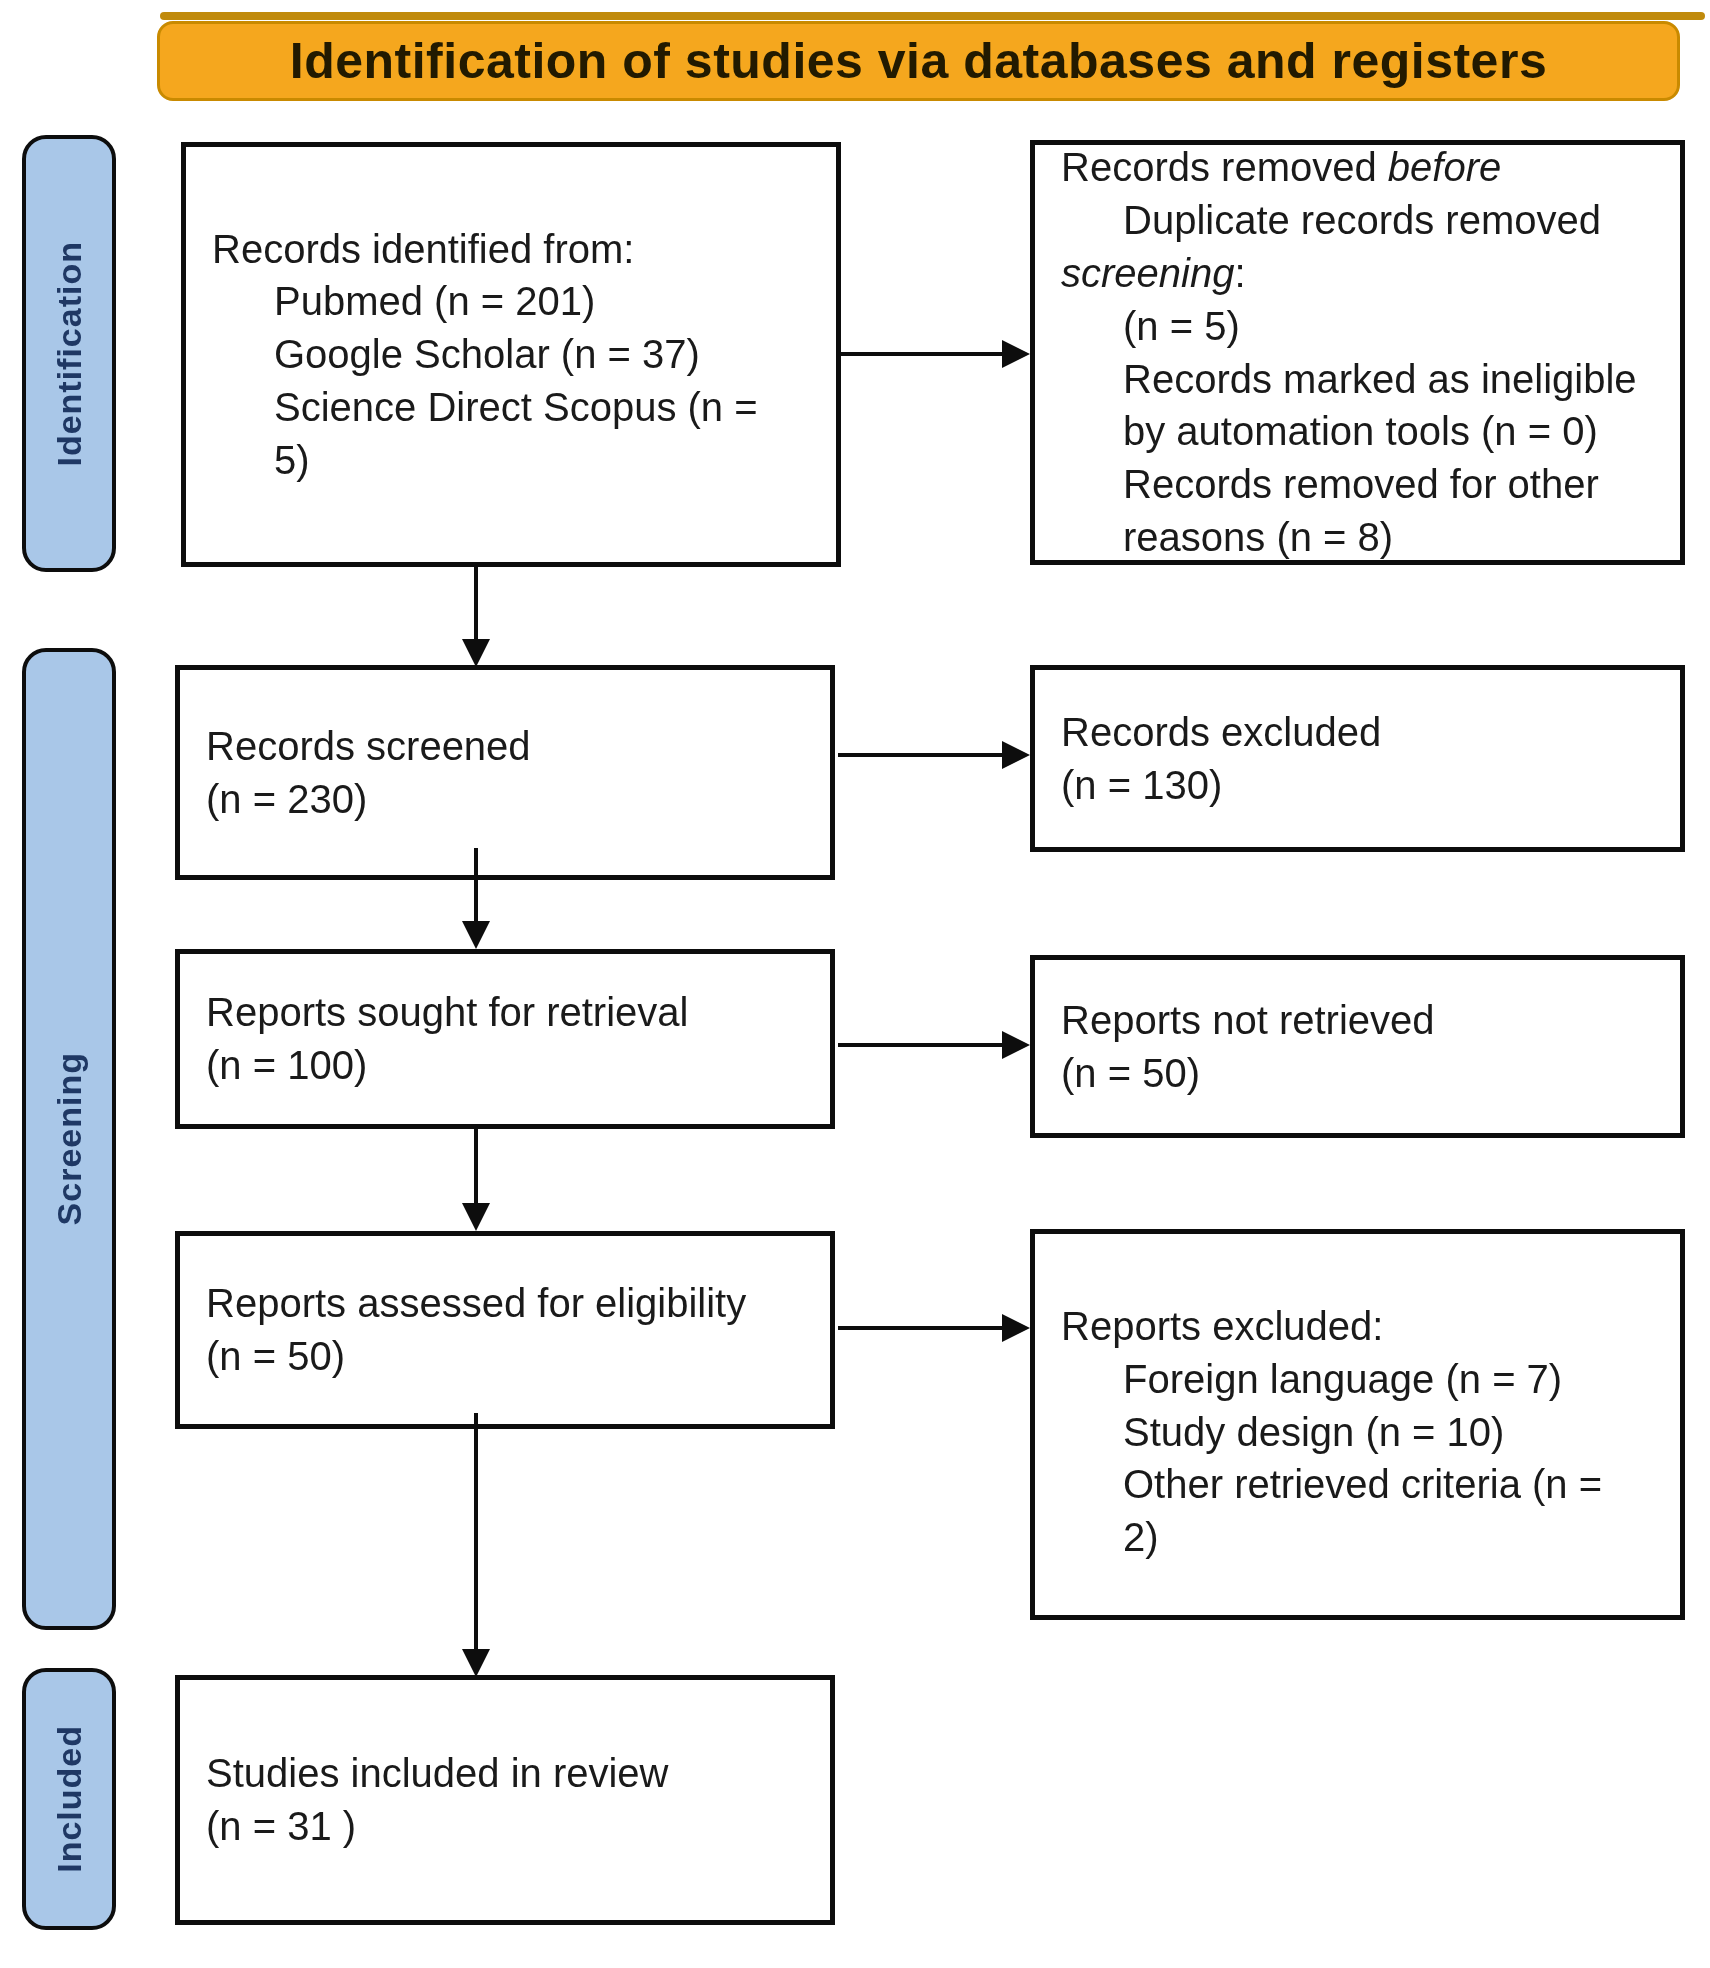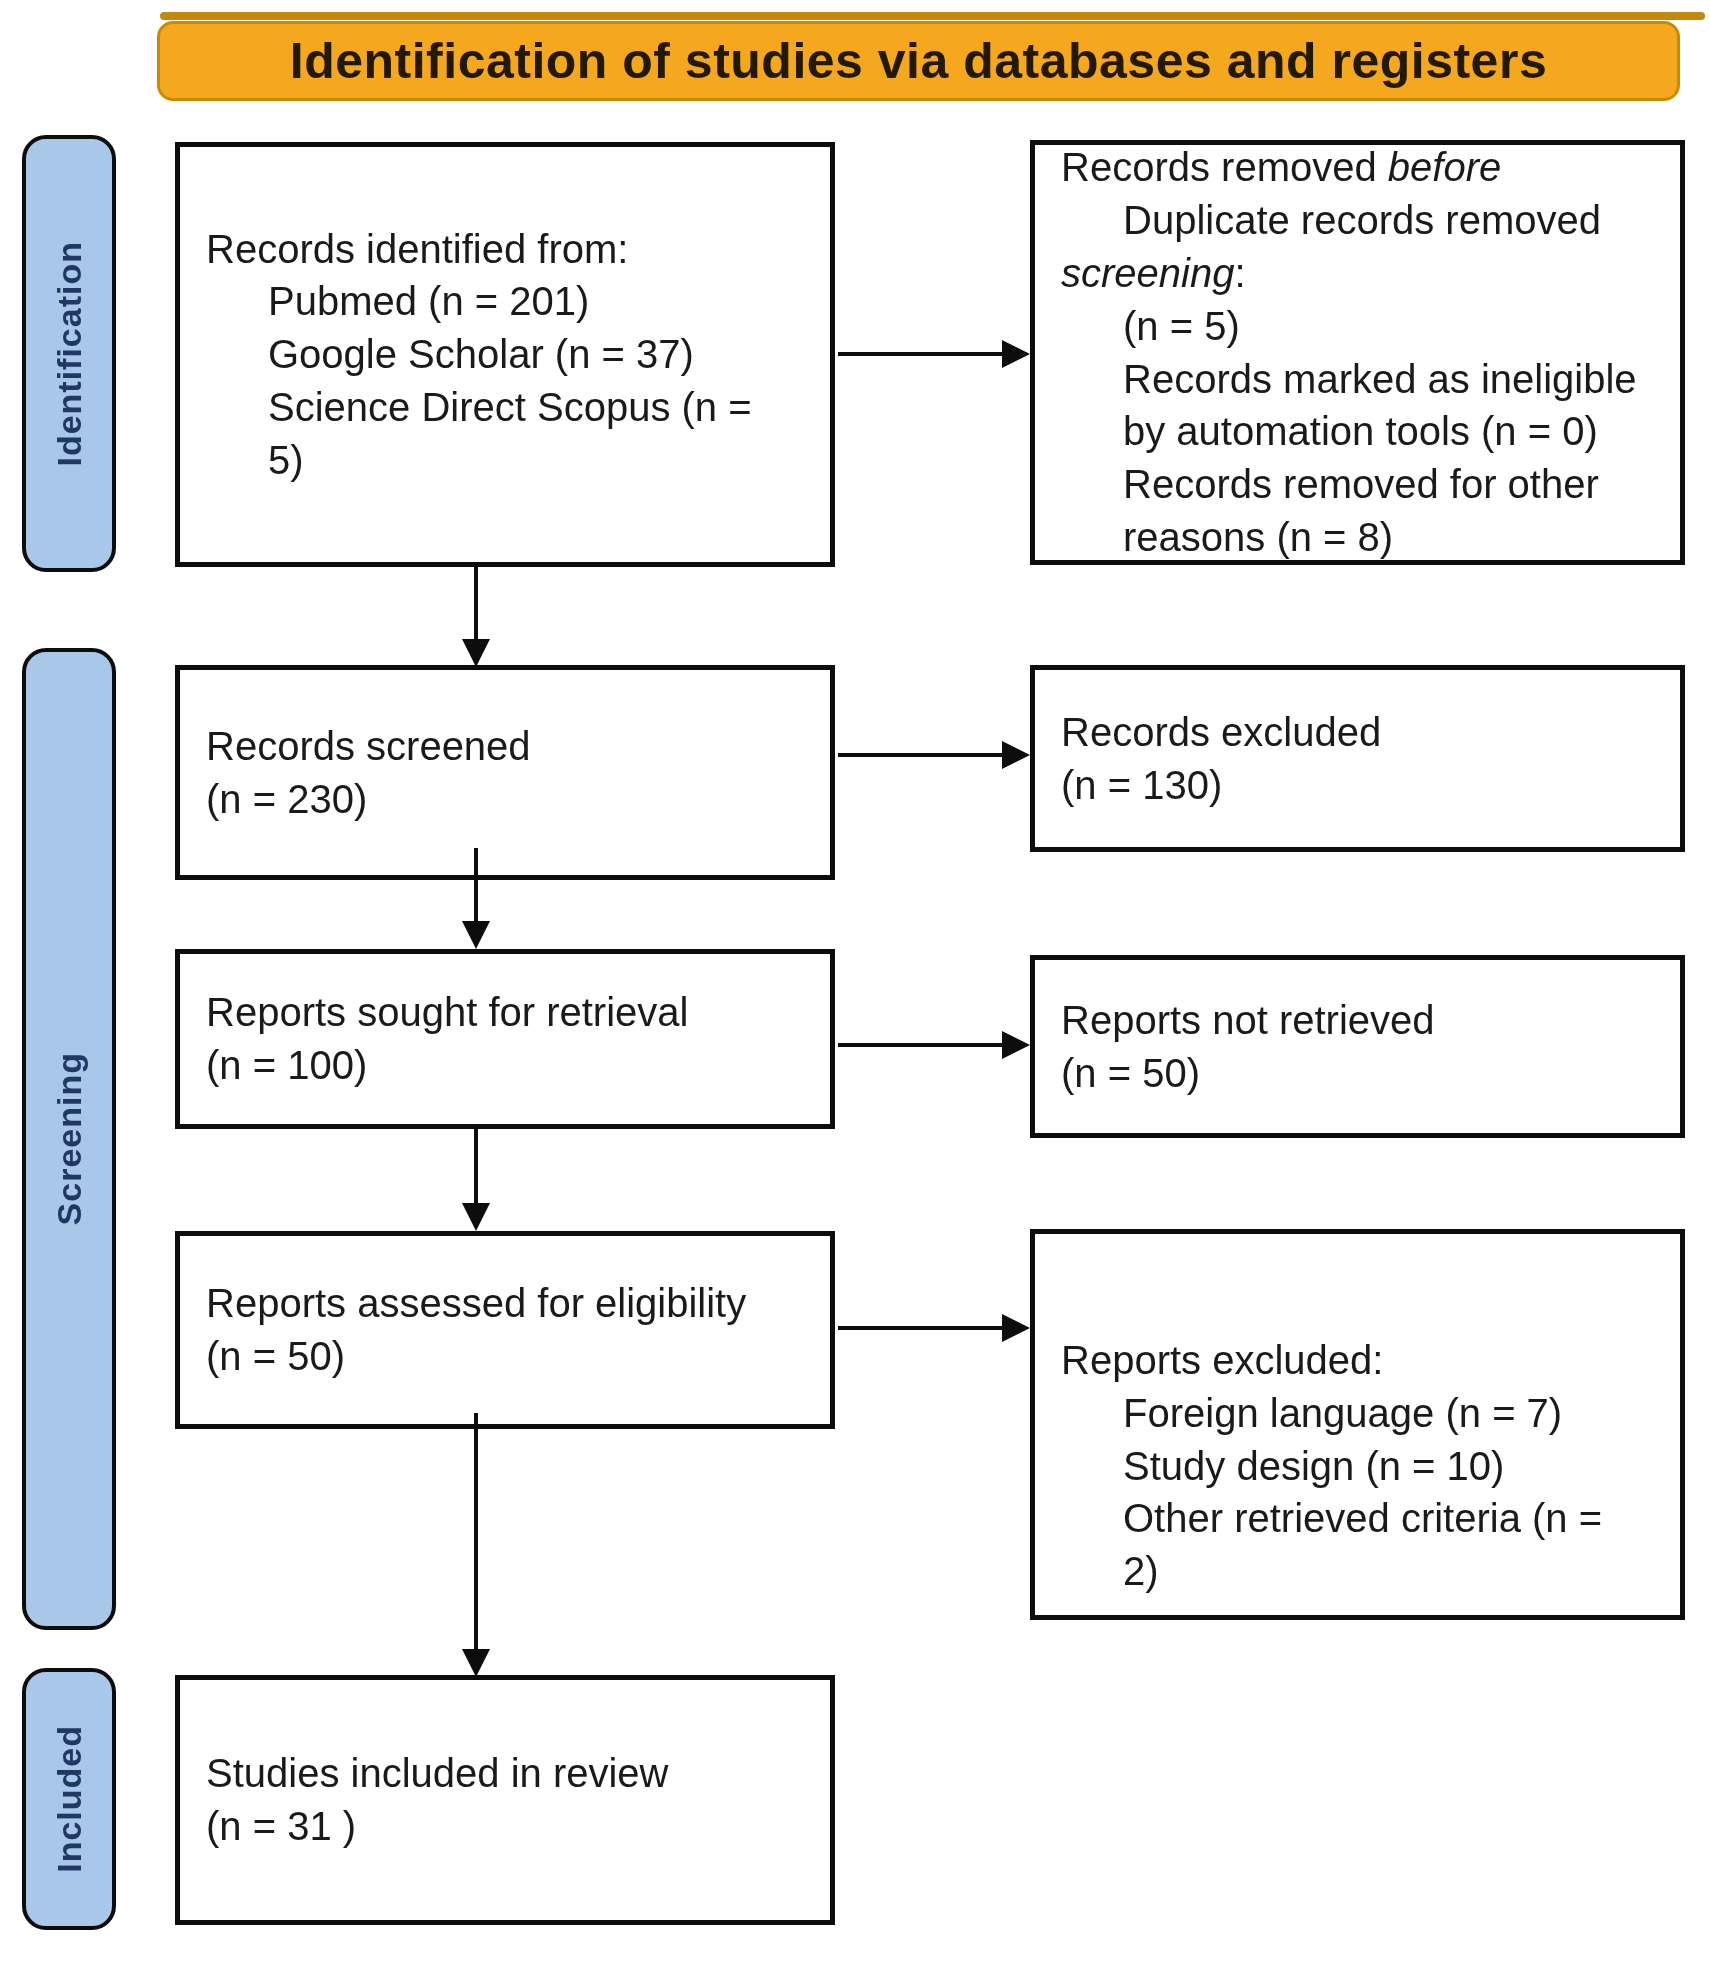--- a/index.html
+++ b/index.html
@@ -40,28 +40,28 @@
   
   .box{
     position:absolute;background:#ffffff;
     border:5px solid var(--box_border,#0D0D0D);box-sizing:border-box;
     display:flex;flex-direction:column;justify-content:center;
     padding:20px 26px;font-size:40px;line-height:1.32;
   }
   .line{white-space:pre-wrap;}
   .indent{padding-left:62px;}
   .italic{font-style:italic;}
-  .box-records-identified{left:175px;top:142px;width:660px;height:425px;}
+  .box-records-identified{left:181px;top:142px;width:660px;height:425px;}
   .box-records-removed{left:1030px;top:140px;width:655px;height:425px;}
   .box-records-screened{left:175px;top:665px;width:660px;height:215px;}
   .box-records-excluded{left:1030px;top:665px;width:655px;height:187px;}
   .box-reports-sought{left:175px;top:949px;width:660px;height:180px;}
   .box-reports-not-retrieved{left:1030px;top:955px;width:655px;height:183px;}
   .box-reports-assessed{left:175px;top:1231px;width:660px;height:198px;}
-  .box-reports-excluded{left:1030px;top:1229px;width:655px;height:391px;justify-content:flex-start;padding-top:100px;}
+  .box-reports-excluded{left:1030px;top:1229px;width:655px;height:391px;justify-content:flex-start;padding-top:66px;}
   .box-studies-included{left:175px;top:1675px;width:660px;height:250px;}
   
   .vline{position:absolute;width:4px;background:var(--arrow,#0D0D0D);}
   .hline{position:absolute;height:4px;background:var(--arrow,#0D0D0D);}
   .head-down{
     position:absolute;width:0;height:0;
     border-left:14px solid transparent;border-right:14px solid transparent;
     border-top:28px solid var(--arrow,#0D0D0D);
   }
   .head-right{

